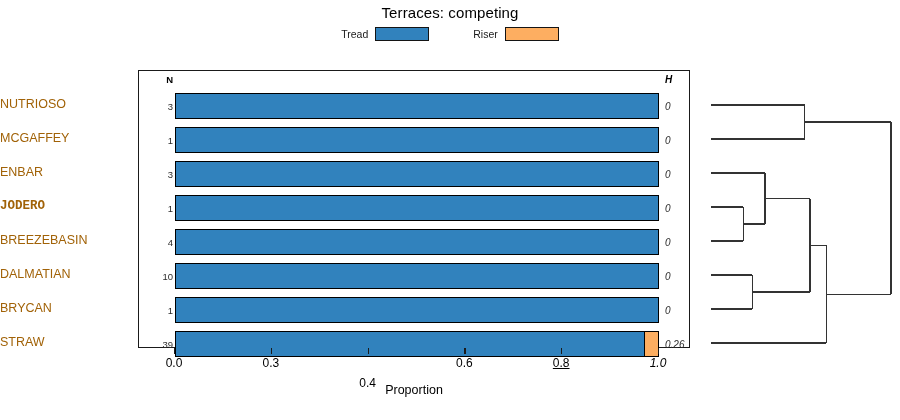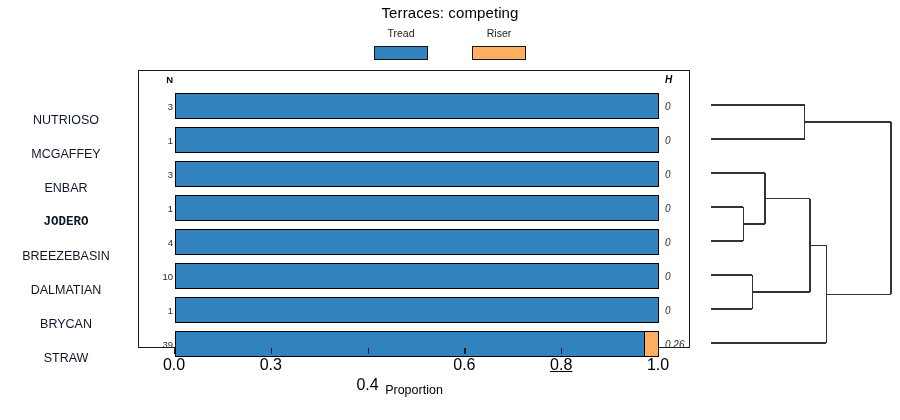--- a/index.html
+++ b/index.html
@@ -40,21 +40,20 @@
     width: 900px;
     display: flex;
     justify-content: center;
     align-items: center;
     gap: 44px;
   }
   .legend-item {
     display: flex;
     align-items: center;
     gap: 7px;
-    flex-direction: column;
   }
   .legend-label {
     font-size: 10.5px;
     color: #1a1a1a;
   }
   .legend-swatch {
     width: 54px;
     height: 14px;
     border: 1.3px solid #141414;
     box-sizing: border-box;
@@ -138,25 +137,24 @@
     font-size: 10px;
     font-weight: bold;
     font-style: italic;
   }
 
   
   .ytick {
     position: absolute;
     left: 0;
     width: 132px;
-    text-align: center;
+    text-align: left;
     font-size: 12.5px;
-    color: #0f172a;
+    color: #a16207;
     white-space: nowrap;
-    margin-top: 16px;
   }
   .ytick.bold { font-weight: bold; font-family: Liberation Mono, monospace; }
 
   
   #xaxis {
     position: absolute;
     left: 138px;
     top: 348px;
     width: 552px;
     height: 46px;
@@ -167,21 +165,21 @@
     width: 1.2px;
     height: 6px;
     background: #1a1a1a;
   }
   .xticklabel {
     position: absolute;
     top: 8px;
     width: 50px;
     margin-left: -25px;
     text-align: center;
-    font-size: 16px;
+    font-size: 12px;
   }
   #xlabel {
     position: absolute;
     left: 138px;
     top: 383px;
     width: 552px;
     text-align: center;
     font-size: 12.5px;
   }
 
@@ -290,21 +288,21 @@
       <div class="xticklabel" style="left: 36px;">0.0</div>
       <div class="xtickmark" style="left: 132.8px;"></div>
       <div class="xticklabel" style="left: 132.8px;">0.3</div>
       <div class="xtickmark" style="left: 229.6px;"></div>
       <div class="xticklabel" style="left: 229.6px; margin-top: 20px;">0.4</div>
       <div class="xtickmark" style="left: 326.4px;"></div>
       <div class="xticklabel" style="left: 326.4px;">0.6</div>
       <div class="xtickmark" style="left: 423.2px;"></div>
       <div class="xticklabel" style="left: 423.2px; text-decoration: underline;">0.8</div>
       <div class="xtickmark" style="left: 520px;"></div>
-      <div class="xticklabel" style="left: 520px;">1.0</div>
+      <div class="xticklabel" style="left: 520px; font-style: italic;">1.0</div>
     </div>
   <div id="xlabel">Proportion</div>
 
   <svg id="dendrogram" viewBox="0 0 210 278" width="210" height="278">
       <line x1="21" y1="35" x2="114.60000000000001" y2="35" stroke="#333333" stroke-width="1.2" shape-rendering="crispEdges"></line>
       <line x1="21" y1="69" x2="114.60000000000001" y2="69" stroke="#333333" stroke-width="1.2" shape-rendering="crispEdges"></line>
       <line x1="114.60000000000001" y1="35" x2="114.60000000000001" y2="69" stroke="#333333" stroke-width="1.2" shape-rendering="crispEdges"></line>
       <line x1="21" y1="137" x2="53.4" y2="137" stroke="#333333" stroke-width="1.2" shape-rendering="crispEdges"></line>
       <line x1="21" y1="171" x2="53.4" y2="171" stroke="#333333" stroke-width="1.2" shape-rendering="crispEdges"></line>
       <line x1="53.4" y1="137" x2="53.4" y2="171" stroke="#333333" stroke-width="1.2" shape-rendering="crispEdges"></line>

